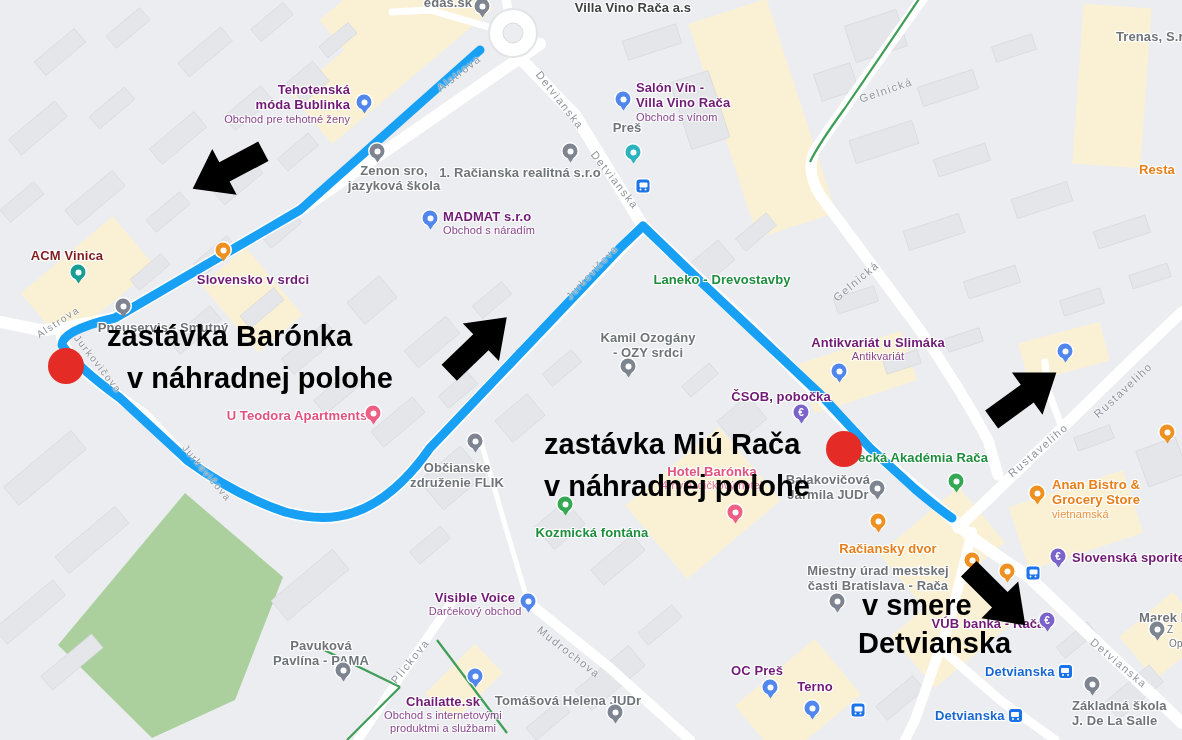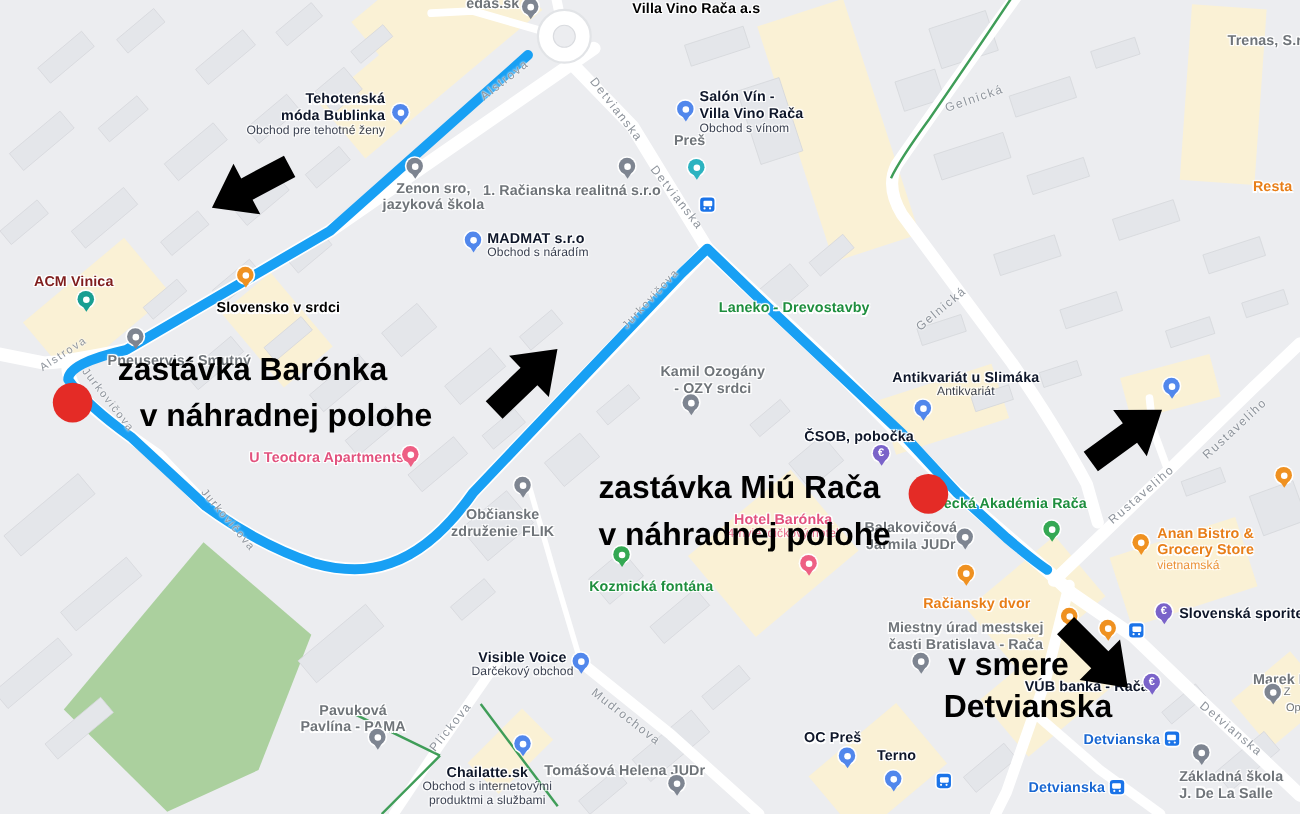--- a/index.html
+++ b/index.html
@@ -11,23 +11,23 @@
   #overlay{z-index:4;pointer-events:none;}
   .annotations{position:absolute;inset:0;z-index:5;}
 
   
   .lbl{position:absolute;font-size:13px;font-weight:bold;letter-spacing:.1px;text-align:center;
        transform:translateX(-50%);white-space:nowrap;line-height:1.18;
        text-shadow:-1px -1px 0 #fff,1px -1px 0 #fff,-1px 1px 0 #fff,1px 1px 0 #fff,0 0 3px #fff;}
   .lbl .sub{font-size:11px;font-weight:normal;opacity:.82;}
   .lbl.left{transform:none;text-align:left;}
   .lbl.right{transform:none;text-align:right;}
-  .c-blue{color:#0f172a;} .c-busblue{color:#1967d2;} .c-gray{color:#6f7479;}
-  .c-orange{color:#000000;} .c-orange2{color:#e87e18;} .c-teal{color:#7f1d1d;}
-  .c-green{color:#1e8e3e;} .c-pink{color:#e2527e;} .c-ltorange{color:#000000;}
+  .c-blue{color:#701a75;} .c-busblue{color:#1967d2;} .c-gray{color:#6f7479;}
+  .c-orange{color:#701a75;} .c-orange2{color:#e87e18;} .c-teal{color:#7f1d1d;}
+  .c-green{color:#1e8e3e;} .c-pink{color:#e2527e;} .c-ltorange{color:#404040;}
   .tiny{font-size:10px;font-weight:normal;}
 
   
   .street{position:absolute;color:#8e949c;font-size:11px;letter-spacing:1.6px;white-space:nowrap;
           font-weight:normal;text-shadow:0 0 2px #fff,0 0 2px #fff;}
 
   
   .pin{position:absolute;width:15px;height:15px;border-radius:50%;
        background:var(--c);color:var(--c);transform:translate(-50%,-50%);
        box-shadow:0 0 0 1.5px #fff;z-index:2;}

